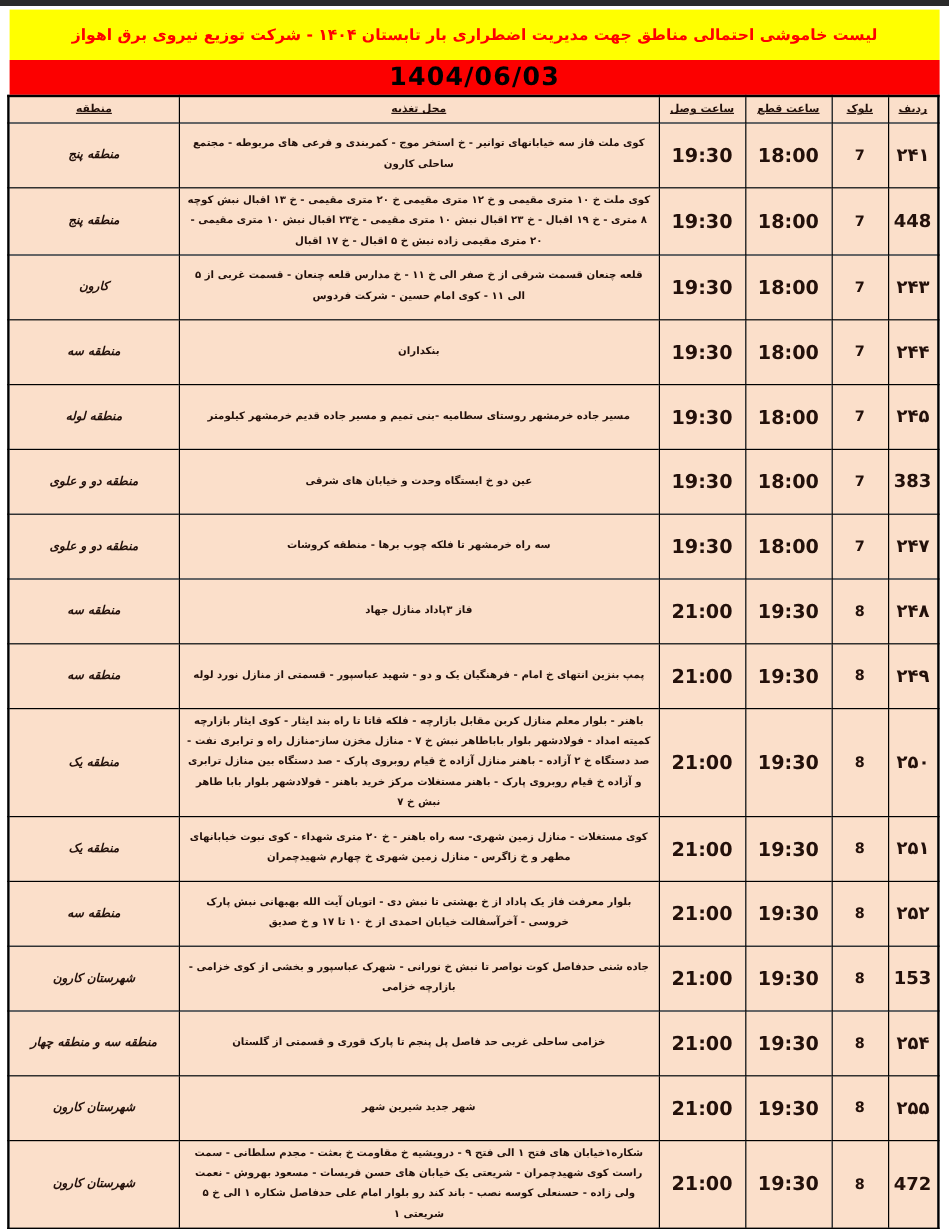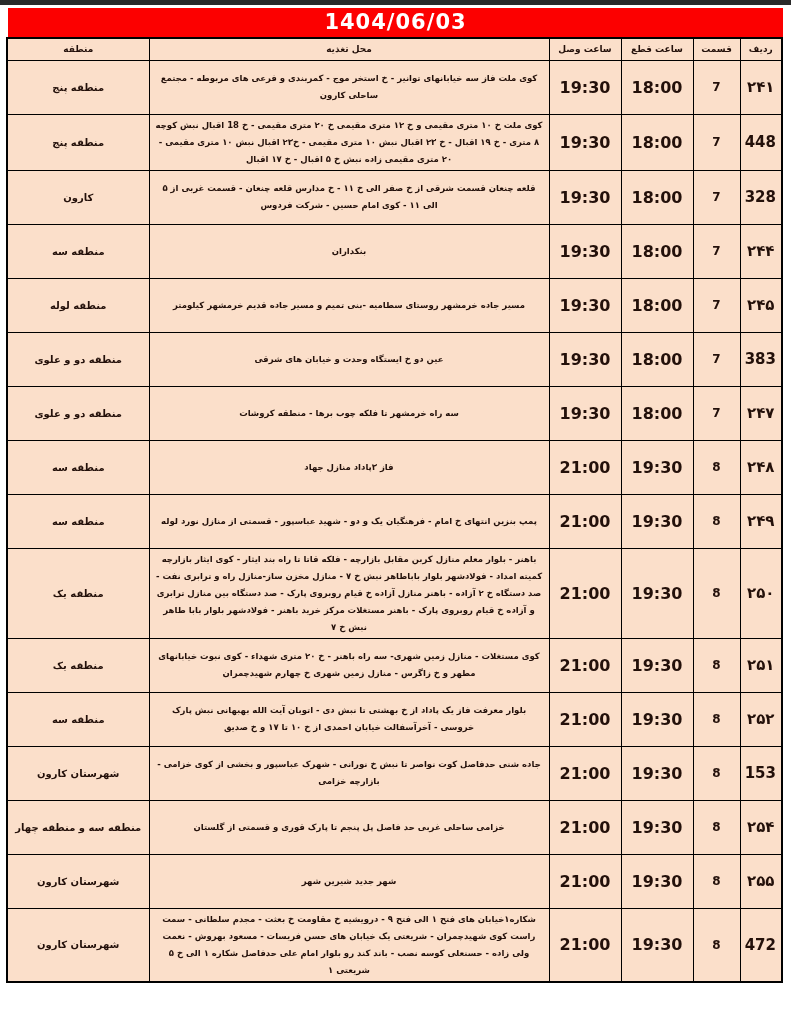--- a/index.html
+++ b/index.html
@@ -21,21 +21,21 @@
     background: #ffff00;
     color: #ff0000;
     font-weight: bold;
     text-align: center;
     font-size: 13px;
     padding: 14px 30px 13px 30px;
     box-sizing: border-box;
   }
   .date-bar {
     background: #fc0000;
-    color: #ffffff;
+    color: #000000;
     font-weight: bold;
     text-align: center;
     font-size: 21px;
     letter-spacing: 1px;
     padding: 2px 0 3px 0;
     direction: ltr;
   }
   table.schedule {
     width: 100%;
     border-collapse: collapse;
@@ -51,84 +51,87 @@
     text-align: center;
     vertical-align: middle;
     padding: 2px 5px;
     box-sizing: border-box;
     overflow: hidden;
   }
   table.schedule th {
     font-size: 9px;
     height: 22px;
     padding: 1px 4px;
+    text-decoration: underline;
   }
   td.rowno  { font-size: 15px; }
   td.block  { font-size: 12px; }
   td.time   { font-size: 16px; direction: ltr; }
   td.feed   {
     font-size: 8.5px;
     line-height: 2.0;
     padding: 4px 9px;
   }
   td.region {
     font-size: 10px;
     line-height: 1.9;
     padding: 4px 3px;
+    font-style: italic;
   }
   tr.data-row td { height: 54px; }
 </style>
 </head>
 <body>
 
 <div class="top-strip"></div>
 
 <div class="page">
 
+  <div class="banner">لیست خاموشی احتمالی مناطق جهت مدیریت اضطراری بار تابستان ۱۴۰۴ - شرکت توزیع نیروی برق اهواز</div>
 
   <div class="date-bar">1404/06/03</div>
 
   <table class="schedule">
     <colgroup>
       <col style="width:42px">
       <col style="width:47px">
       <col style="width:72px">
       <col style="width:72px">
       <col style="width:400px">
       <col style="width:142px">
     </colgroup>
     <thead>
       <tr>
         <th>ردیف</th>
-        <th>قسمت</th>
+        <th>بلوک</th>
         <th>ساعت قطع</th>
         <th>ساعت وصل</th>
         <th>محل تغذیه</th>
         <th>منطقه</th>
       </tr>
     </thead>
     <tbody>
         <tr class="data-row">
     <td class="rowno">۲۴۱</td>
     <td class="block">7</td>
     <td class="time">18:00</td>
     <td class="time">19:30</td>
     <td class="feed">کوی ملت فاز سه خیابانهای توانیر - خ استخر موج - کمربندی و فرعی های مربوطه - مجتمع ساحلی کارون</td>
     <td class="region">منطقه پنج</td>
   </tr>
         <tr class="data-row">
     <td class="rowno">448</td>
     <td class="block">7</td>
     <td class="time">18:00</td>
     <td class="time">19:30</td>
-    <td class="feed">کوی ملت خ ۱۰ متری مقیمی و خ ۱۲ متری مقیمی خ ۲۰ متری مقیمی - خ 18 اقبال نبش کوچه ۸ متری - خ ۱۹ اقبال - خ ۲۳ اقبال نبش ۱۰ متری مقیمی - خ۲۳ اقبال نبش ۱۰ متری مقیمی - ۲۰ متری مقیمی زاده نبش خ ۵ اقبال - خ ۱۷ اقبال</td>
+    <td class="feed">کوی ملت خ ۱۰ متری مقیمی و خ ۱۲ متری مقیمی خ ۲۰ متری مقیمی - خ ۱۳ اقبال نبش کوچه ۸ متری - خ ۱۹ اقبال - خ ۲۳ اقبال نبش ۱۰ متری مقیمی - خ۲۳ اقبال نبش ۱۰ متری مقیمی - ۲۰ متری مقیمی زاده نبش خ ۵ اقبال - خ ۱۷ اقبال</td>
     <td class="region">منطقه پنج</td>
   </tr>
         <tr class="data-row">
-    <td class="rowno">328</td>
+    <td class="rowno">۲۴۳</td>
     <td class="block">7</td>
     <td class="time">18:00</td>
     <td class="time">19:30</td>
     <td class="feed">قلعه چنعان قسمت شرقی از خ صفر الی خ ۱۱ - خ مدارس قلعه چنعان - قسمت غربی از ۵ الی ۱۱ - کوی امام حسین - شرکت فردوس</td>
     <td class="region">کارون</td>
   </tr>
         <tr class="data-row">
     <td class="rowno">۲۴۴</td>
     <td class="block">7</td>
     <td class="time">18:00</td>

